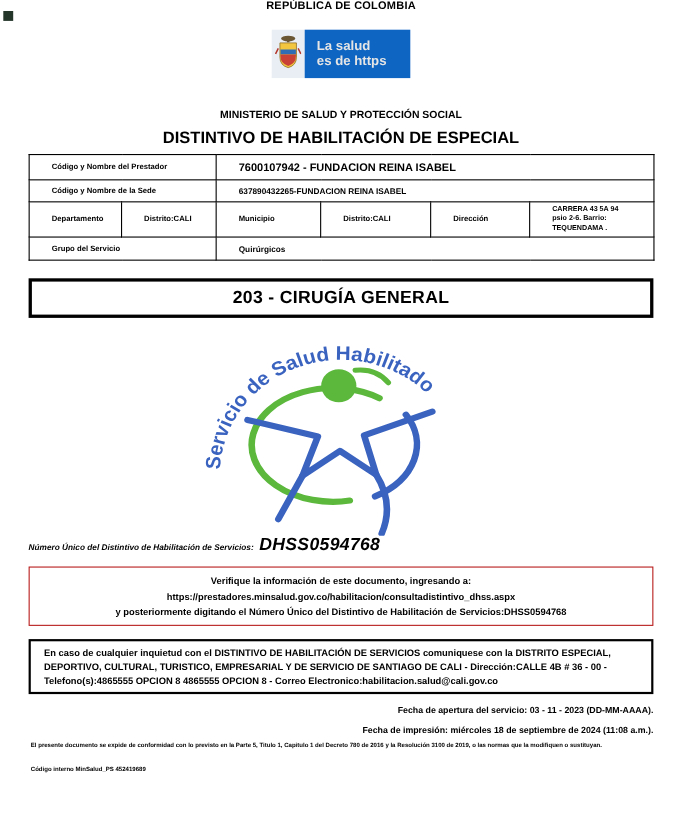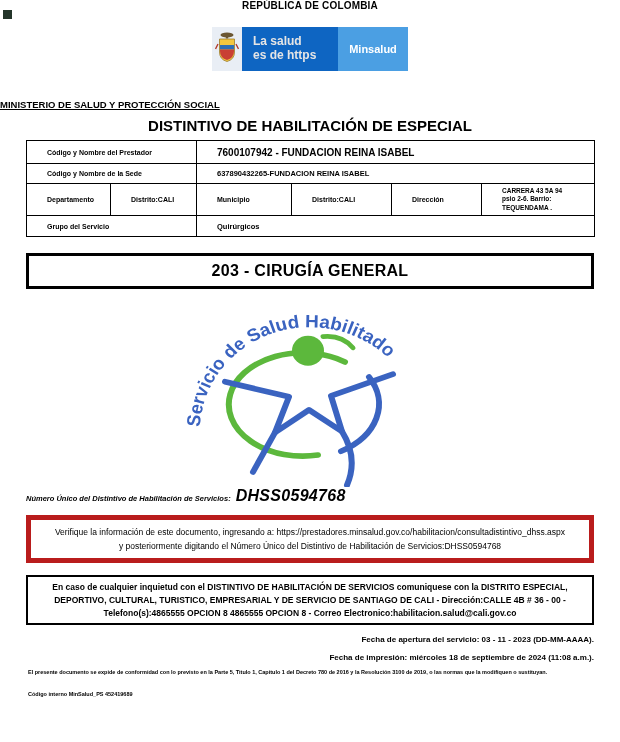--- a/index.html
+++ b/index.html
@@ -9,42 +9,42 @@
   }
   .corner-artifact{position:absolute;left:3px;top:10px;width:9px;height:9px;background:#24352a;}
   .republic{text-align:center;font-size:10px;font-weight:bold;letter-spacing:.2px;}
   .logo-row{display:flex;justify-content:center;margin-top:16px;}
   .logo{display:flex;height:44px;}
   .logo-coat{width:30px;display:flex;align-items:center;justify-content:center;}
   .logo-main{width:96px;display:flex;flex-direction:column;justify-content:center;padding-left:11px;
              color:#e5e5e5;font-weight:bold;font-size:12px;line-height:1.15;box-sizing:border-box;}
   .logo-brand{width:70px;display:flex;align-items:center;justify-content:center;
               color:#fff;font-weight:600;font-size:11px;}
-  .ministry{margin-top:28px;font-size:9.5px;font-weight:bold;text-decoration:underline;}
+  .ministry{margin-top:28px;text-align:center;font-size:9.5px;font-weight:bold;}
   .doc-title{margin-top:7px;text-align:center;font-size:15px;font-weight:bold;}
   table.info{border-collapse:collapse;margin:6px 26px 0;width:568px;table-layout:fixed;
              border:1.5px solid #000;}
   table.info td{border:1px solid #000;padding:2px 20px;vertical-align:middle;overflow:hidden;}
   .lab{font-size:7px;font-weight:bold;}
   .val-lg{font-size:10px;font-weight:bold;}
   .val-md{font-size:7.5px;font-weight:bold;}
   .val-sm{font-size:7px;font-weight:bold;}
   .val-addr{font-size:6.5px;font-weight:bold;line-height:1.25;}
   tr.r1 td{height:18px;} tr.r2 td{height:15px;} tr.r3 td{height:27px;} tr.r4 td{height:16px;}
   .service-banner{margin:16px 26px 0;border:3px solid #000;height:30px;display:flex;
                   align-items:center;justify-content:center;font-size:16px;font-weight:bold;letter-spacing:.3px;}
   .seal-wrap{margin-top:10px;text-align:center;}
   .seal-wrap svg{display:block;margin:0 auto;}
   .arc-text{font-family:"Liberation Sans",sans-serif;font-size:19px;font-weight:bold;}
   .num-row{display:flex;align-items:baseline;margin:0 26px 0;}
   .num-label{font-size:7.5px;font-weight:bold;font-style:italic;}
   .num-value{font-size:16px;font-weight:bold;font-style:italic;margin-left:5px;letter-spacing:.3px;}
-  .verify-box{margin:10px 26px 0;border:5px solid #b91c1c;padding:5px 8px;text-align:center;
-              font-size:8.5px;font-weight:normal;line-height:1.65;}
-  .contact-box{margin:12px 26px 0;border:2px solid #000;padding:4px 12px;text-align:center;
+  .verify-box{margin:10px 26px 0;border:1px solid #b91c1c;padding:5px 8px;text-align:center;
+              font-size:8.5px;font-weight:bold;line-height:1.65;}
+  .contact-box{margin:12px 26px 0;border:2px solid #000;padding:4px 12px;text-align:left;
                font-size:8.5px;font-weight:bold;line-height:1.5;}
   .date-line{margin:10px 26px 0;text-align:right;font-size:8px;font-weight:bold;}
   .date-line.second{margin-top:9px;}
   .legal{margin:7px 26px 0 28px;font-size:5.5px;font-weight:bold;white-space:nowrap;}
   .internal-code{margin:16px 0 0 28px;font-size:5.5px;font-weight:bold;}
 </style>
 </head>
 <body>
 
 <div class="page">
@@ -62,21 +62,20 @@
           <path d="M3,14 l-2.5,5 M21,14 l2.5,5" stroke="#b43a2e" stroke-width="1.4"></path>
           <path d="M4.5,9 h15 v13 q0,7.5 -7.5,9.5 q-7.5,-2 -7.5,-9.5 z" fill="#f3c63f" stroke="#9a7b2d" stroke-width="0.8"></path>
           <rect x="5" y="15" width="14" height="4.5" fill="#2e6db4"></rect>
           <path d="M5,19.5 h14 v1.5 q0,7 -7,9 q-7,-2 -7,-9 z" fill="#c94034"></path>
         </svg>
       </div>
       <div class="logo-main" style="background: rgb(14, 101, 194);">
         <span>La salud</span>
         <span>es de https</span>
       </div>
-      <div class="logo-brand" style="background: rgb(75, 159, 227);">Minsalud</div>
     </div>
   </div>
 
   <div class="ministry">MINISTERIO DE SALUD Y PROTECCIÓN SOCIAL</div>
   <div class="doc-title">DISTINTIVO DE HABILITACIÓN DE ESPECIAL</div>
 
   <table class="info">
     <colgroup>
       <col style="width:84px">
         <col style="width:86px">

